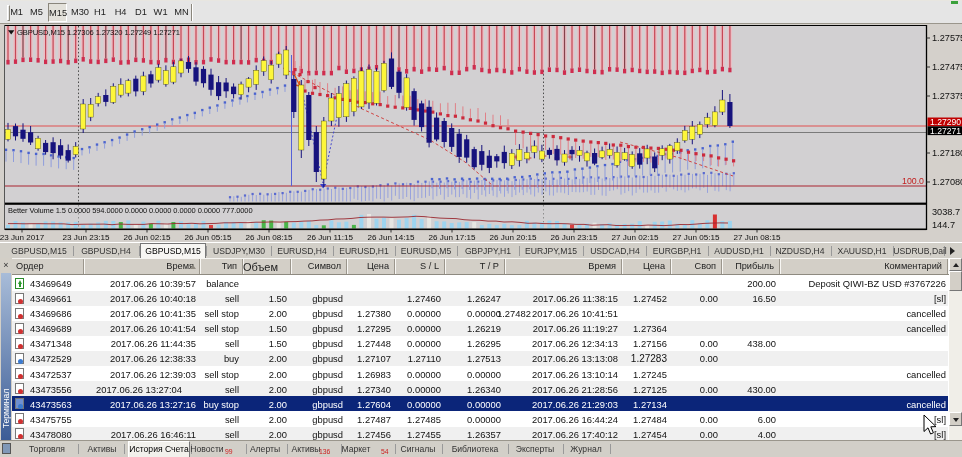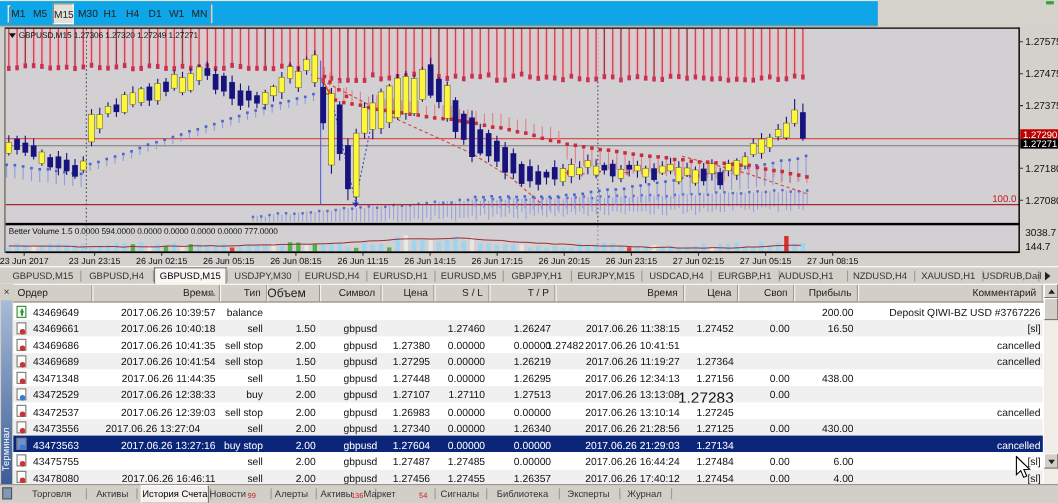--- a/index.html
+++ b/index.html
@@ -1,17 +1,17 @@
 <!DOCTYPE html>
 <html><head><meta charset="utf-8"><style>
 *{margin:0;padding:0;box-sizing:border-box}
 body{width:962px;height:457px;overflow:hidden;position:relative;background:#d5d2cb;font-family:"Liberation Sans",sans-serif;-webkit-font-smoothing:antialiased}
 .abs{position:absolute}
 </style></head><body>
-<div class="abs" style="left:0;top:0;width:798px;height:24px;background:#0ea5e9;border-top:1px solid #e8e6e0;border-bottom:1px solid #9a968c">
+<div class="abs" style="left:0;top:0;width:962px;height:24px;background:#e5e5e5;border-top:1px solid #e8e6e0;border-bottom:1px solid #9a968c">
 <div class="abs" style="left:7px;top:4px;width:3px;height:16px;border-left:1px solid #fff;border-top:1px solid #fff;border-right:1px solid #8a867c;border-bottom:1px solid #8a867c"></div>
 <div class="abs" style="left:5.600000000000001px;top:3px;width:22px;height:17px;font-size:9.3px;color:#222;text-align:center;line-height:17px">M1</div>
 <div class="abs" style="left:25.4px;top:3px;width:22px;height:17px;font-size:9.3px;color:#222;text-align:center;line-height:17px">M5</div>
 <div class="abs" style="left:48px;top:2px;width:19px;height:19px;background:#e3e1da;border:1px solid #8a867c;border-right-color:#fff;border-bottom-color:#fff;font-size:9.3px;color:#222;text-align:center;line-height:18px">M15</div>
 <div class="abs" style="left:69px;top:3px;width:22px;height:17px;font-size:9.3px;color:#222;text-align:center;line-height:17px">M30</div>
 <div class="abs" style="left:89px;top:3px;width:22px;height:17px;font-size:9.3px;color:#222;text-align:center;line-height:17px">H1</div>
 <div class="abs" style="left:109.6px;top:3px;width:22px;height:17px;font-size:9.3px;color:#222;text-align:center;line-height:17px">H4</div>
 <div class="abs" style="left:130px;top:3px;width:22px;height:17px;font-size:9.3px;color:#222;text-align:center;line-height:17px">D1</div>
 <div class="abs" style="left:149.6px;top:3px;width:22px;height:17px;font-size:9.3px;color:#222;text-align:center;line-height:17px">W1</div>
 <div class="abs" style="left:170.4px;top:3px;width:22px;height:17px;font-size:9.3px;color:#222;text-align:center;line-height:17px">MN</div>
@@ -1184,21 +1184,21 @@
 <div class="abs" style="left:75px;top:2px;width:62px;text-align:center;line-height:12px">GBPUSD,H4</div>
 <div class="abs" style="left:140px;top:0px;width:66px;height:16px;background:#f7f6f3;border:1px solid #777;border-bottom:none;text-align:center;line-height:15px;color:#000">GBPUSD,M15</div>
 <div class="abs" style="left:208px;top:2px;width:62px;text-align:center;line-height:12px">USDJPY,M30</div>
 <div class="abs" style="left:271px;top:2px;width:62px;text-align:center;line-height:12px">EURUSD,H4</div>
 <div class="abs" style="left:333px;top:2px;width:62px;text-align:center;line-height:12px">EURUSD,H1</div>
 <div class="abs" style="left:395px;top:2px;width:62px;text-align:center;line-height:12px">EURUSD,M5</div>
 <div class="abs" style="left:457px;top:2px;width:62px;text-align:center;line-height:12px">GBPJPY,H1</div>
 <div class="abs" style="left:520px;top:2px;width:62px;text-align:center;line-height:12px">EURJPY,M15</div>
 <div class="abs" style="left:584px;top:2px;width:62px;text-align:center;line-height:12px">USDCAD,H4</div>
 <div class="abs" style="left:646px;top:2px;width:62px;text-align:center;line-height:12px">EURGBP,H1</div>
-<div class="abs" style="left:708px;top:2px;width:62px;line-height:12px">AUDUSD,H1</div>
+<div class="abs" style="left:708px;top:2px;width:62px;text-align:center;line-height:12px">AUDUSD,H1</div>
 <div class="abs" style="left:769px;top:2px;width:62px;text-align:center;line-height:12px">NZDUSD,H4</div>
 <div class="abs" style="left:831px;top:2px;width:62px;text-align:center;line-height:12px">XAUUSD,H1</div>
 <div class="abs" style="left:889px;top:2px;width:62px;text-align:center;line-height:12px">USDRUB,Dail</div>
 <div class="abs" style="left:950px;top:4px;width:0;height:0;border-left:5px solid #222;border-top:4px solid transparent;border-bottom:4px solid transparent"></div>
 </div>
 <div class="abs" style="left:0;top:258px;width:962px;height:182px;background:#fff;overflow:hidden">
 <div class="abs" style="left:0;top:0;width:962px;height:17px;background:#d3cfc7;border-top:1px solid #f6f5f2;border-bottom:1px solid #8e8a80"></div>
 <div class="abs" style="left:83px;top:1px;width:1px;height:15px;background:#9b968c"></div>
 <div class="abs" style="left:84px;top:1px;width:1px;height:15px;background:#f8f7f4"></div>
 <div class="abs" style="left:16px;top:3px;font-size:9.2px;color:#222">Ордер</div>
@@ -1311,21 +1311,21 @@
 <div class="abs" style="left:18px;top:100.75px;width:5px;height:5px;border-radius:50%;background:#3a7ad0"></div>
 <div class="abs" style="left:30px;top:95.45px;font-size:9.4px;color:#111">43472529</div>
 <div class="abs" style="left:26px;top:95.45px;width:170px;text-align:right;font-size:9.4px;color:#111">2017.06.26 12:38:33</div>
 <div class="abs" style="left:69px;top:95.45px;width:170px;text-align:right;font-size:9.4px;color:#111">buy</div>
 <div class="abs" style="left:117px;top:95.45px;width:170px;text-align:right;font-size:9.4px;color:#111">2.00</div>
 <div class="abs" style="left:173px;top:95.45px;width:170px;text-align:right;font-size:9.4px;color:#111">gbpusd</div>
 <div class="abs" style="left:221px;top:95.45px;width:170px;text-align:right;font-size:9.4px;color:#111">1.27107</div>
 <div class="abs" style="left:271px;top:95.45px;width:170px;text-align:right;font-size:9.4px;color:#111">1.27110</div>
 <div class="abs" style="left:331px;top:95.45px;width:170px;text-align:right;font-size:9.4px;color:#111">1.27513</div>
 <div class="abs" style="left:448px;top:95.45px;width:170px;text-align:right;font-size:9.4px;color:#111">2017.06.26 13:13:08</div>
-<div class="abs" style="left:497px;top:95.45px;width:170px;text-align:right;font-size:14px;color:#111">1.27283</div>
+<div class="abs" style="left:497px;top:95.45px;width:170px;text-align:right;font-size:10px;color:#111">1.27283</div>
 <div class="abs" style="left:548px;top:95.45px;width:170px;text-align:right;font-size:9.4px;color:#111">0.00</div>
 <div class="abs" style="left:606px;top:112px;width:170px;text-align:right;font-size:9.4px;color:#111">352.00</div>
 <div class="abs" style="left:12px;top:108.30px;width:936px;height:15.05px;background:#ffffff"></div>
 <div class="abs" style="left:15px;top:109.80000000000001px;width:9px;height:11px;background:#fff;border:1px solid #777"></div>
 <div class="abs" style="left:18px;top:115.80000000000001px;width:5px;height:5px;border-radius:50%;background:#d03030"></div>
 <div class="abs" style="left:30px;top:110.50px;font-size:9.4px;color:#111">43472537</div>
 <div class="abs" style="left:26px;top:110.50px;width:170px;text-align:right;font-size:9.4px;color:#111">2017.06.26 12:39:03</div>
 <div class="abs" style="left:69px;top:110.50px;width:170px;text-align:right;font-size:9.4px;color:#111">sell stop</div>
 <div class="abs" style="left:117px;top:110.50px;width:170px;text-align:right;font-size:9.4px;color:#111">2.00</div>
 <div class="abs" style="left:173px;top:110.50px;width:170px;text-align:right;font-size:9.4px;color:#111">gbpusd</div>
@@ -1424,21 +1424,21 @@
 <div class="abs" style="left:563px;top:3px;width:1px;height:10px;background:#999"></div>
 <div class="abs" style="left:610px;top:3px;width:1px;height:10px;background:#999"></div>
 <div class="abs" style="left:17px;top:3px;width:60px;text-align:center">Торговля</div>
 <div class="abs" style="left:72px;top:3px;width:60px;text-align:center">Активы</div>
 <div class="abs" style="left:128px;top:0px;width:62px;height:17px;background:#f2f1ec;border:1px solid #777;border-top-color:#fff;border-left-color:#fff;text-align:center;line-height:15px;color:#000">История Счета</div>
 <div class="abs" style="left:177px;top:3px;width:60px;text-align:center">Новости</div>
 <div class="abs" style="left:225px;top:7px;font-size:6.8px;color:#cc2020">99</div>
 <div class="abs" style="left:235px;top:3px;width:60px;text-align:center">Алерты</div>
 <div class="abs" style="left:276px;top:3px;width:60px;text-align:center">Активы</div>
 <div class="abs" style="left:319px;top:7px;font-size:6.8px;color:#cc2020">136</div>
-<div class="abs" style="left:315px;top:3px;width:60px;text-align:center">Маркет</div>
+<div class="abs" style="left:326px;top:3px;width:60px;text-align:center">Маркет</div>
 <div class="abs" style="left:381px;top:7px;font-size:6.8px;color:#cc2020">54</div>
 <div class="abs" style="left:388px;top:3px;width:60px;text-align:center">Сигналы</div>
 <div class="abs" style="left:445px;top:3px;width:60px;text-align:center">Библиотека</div>
 <div class="abs" style="left:505px;top:3px;width:60px;text-align:center">Эксперты</div>
 <div class="abs" style="left:556px;top:3px;width:60px;text-align:center">Журнал</div>
 </div>
 <svg class="abs" style="left:921px;top:414px" width="18" height="24" viewBox="0 0 18 24">
     <path d="M 3 1 L 3 17.5 L 7 13.8 L 9.6 20 L 12.4 18.8 L 9.8 12.8 L 15 12.6 Z" fill="#fff" stroke="#000" stroke-width="1"></path>
   </svg>
 </body></html>

